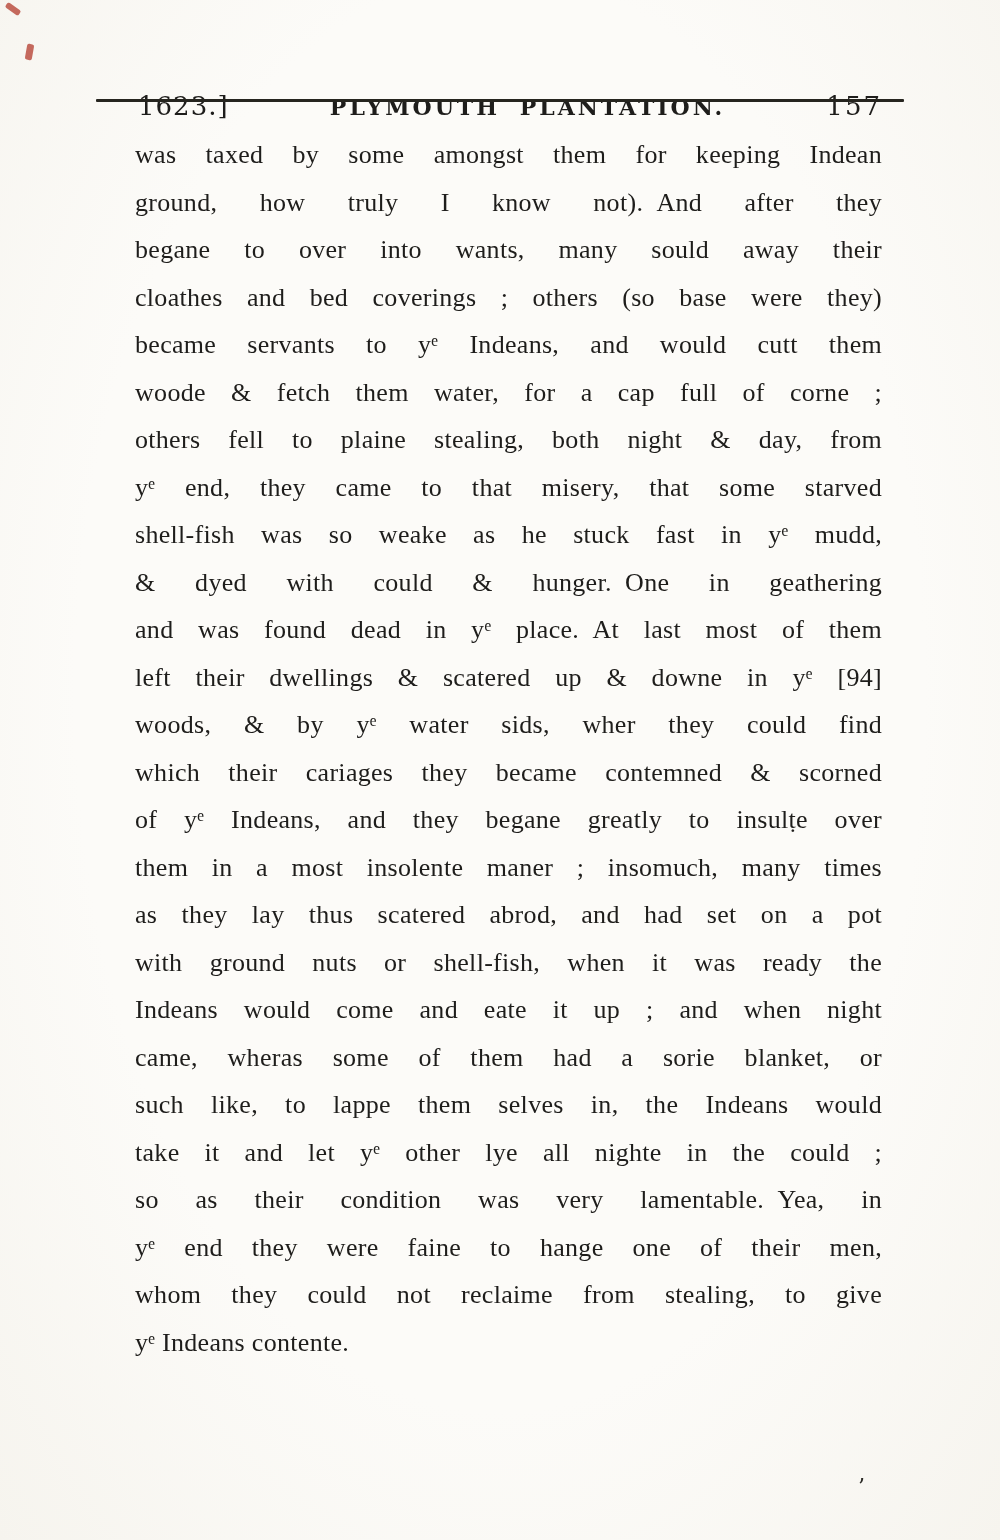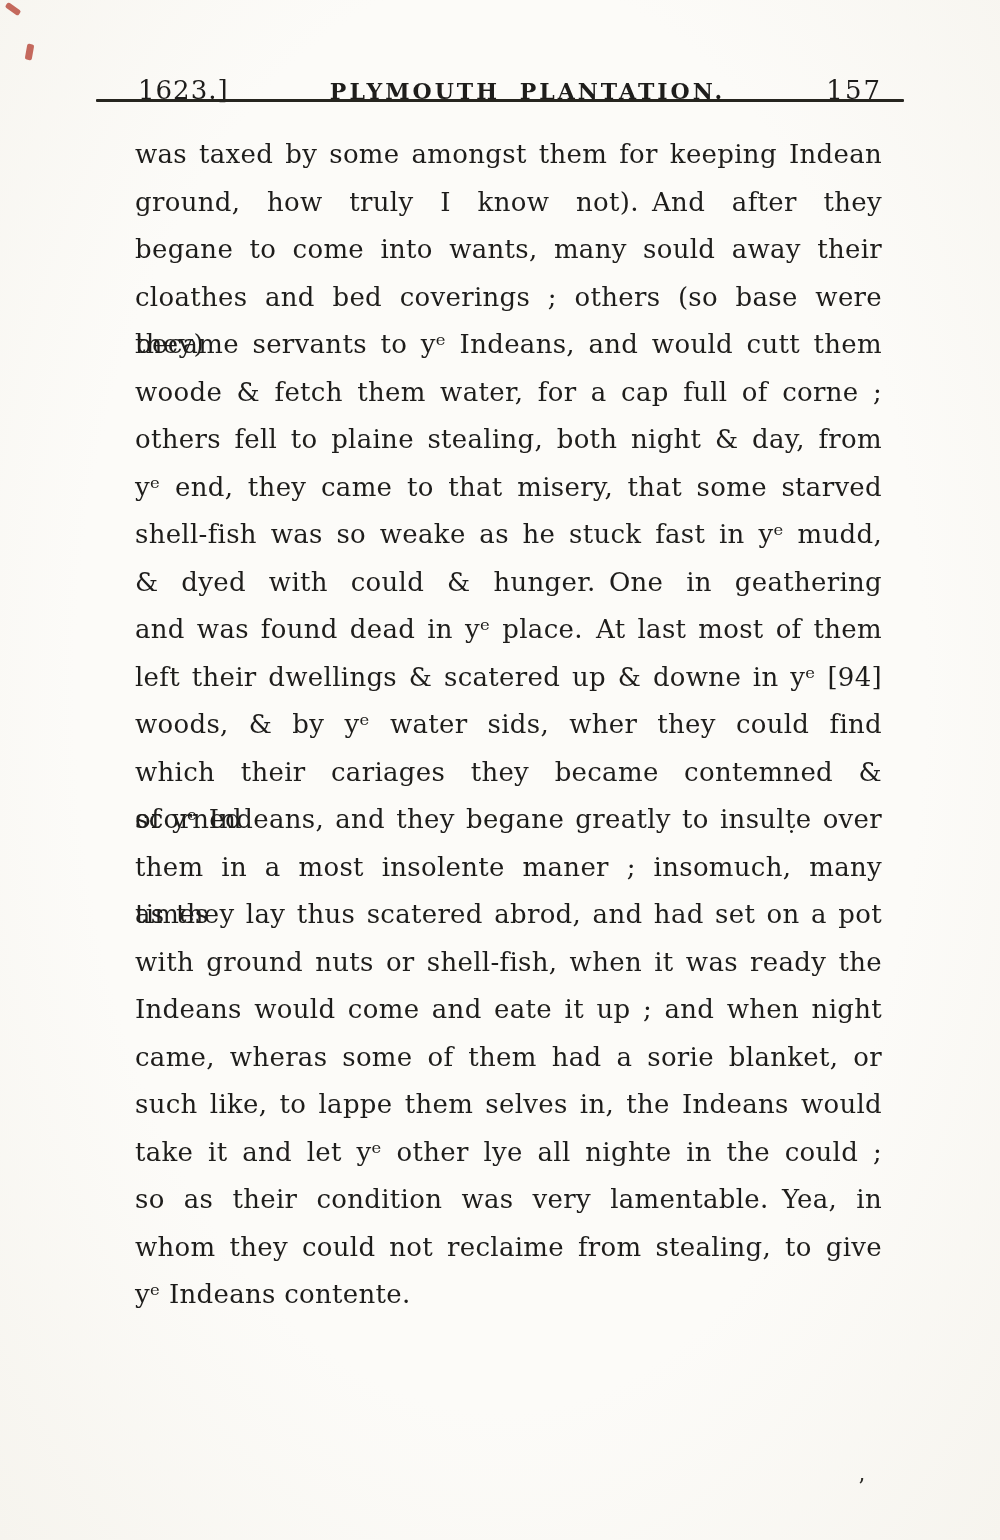--- a/index.html
+++ b/index.html
@@ -13,21 +13,21 @@
   .page {
     position: relative;
     width: 1000px;
     height: 1540px;
     background: radial-gradient(ellipse at 50% 45%, #fcfbf8 60%, #f6f4ee 100%);
     color: #1e1d1b;
     font-family: "DejaVu Serif", "Liberation Serif", serif;
   }
   .header {
     position: absolute;
-    top: 38px;
+    top: 54px;
     left: 138px;
     width: 744px;
     display: flex;
     align-items: baseline;
   }
   .header .year {
     font-size: 26px;
     letter-spacing: 1px;
     white-space: nowrap;
   }
@@ -61,20 +61,21 @@
     left: 135px;
     width: 747px;
     font-size: 26px;
   }
   .body-text .line {
     line-height: 47.5px;
     height: 47.5px;
     text-align: justify;
     text-align-last: justify;
     letter-spacing: 0.3px;
+    font-family: Liberation Serif, serif;
   }
   .body-text .line.last {
     text-align-last: left;
   }
   .footer-mark {
     position: absolute;
     top: 1474px;
     left: 858px;
     font-size: 22px;
     color: #2a2925;
@@ -100,40 +101,41 @@
     <span class="year">1623.]</span>
     <span class="title">PLYMOUTH PLANTATION.</span>
     <span class="pagenum">157</span>
   </div>
 
   <div class="rule"></div>
 
   <div class="body-text">
       <div class="line">was taxed by some amongst them for keeping Indean</div>
       <div class="line">ground, how truly I know not). And after they</div>
-      <div class="line">begane to come into wants, many sould away their</div>
+      <div class="line">begane to over into wants, many sould away their</div>
       <div class="line">cloathes and bed coverings ; others (so base were they)</div>
       <div class="line">became servants to yᵉ Indeans, and would cutt them</div>
       <div class="line">woode &amp; fetch them water, for a cap full of corne ;</div>
       <div class="line">others fell to plaine stealing, both night &amp; day, from</div>
       <div class="line">yᵉ end, they came to that misery, that some starved</div>
       <div class="line">shell-fish was so weake as he stuck fast in yᵉ mudd,</div>
       <div class="line">&amp; dyed with could &amp; hunger. One in geathering</div>
       <div class="line">and was found dead in yᵉ place. At last most of them</div>
       <div class="line">left their dwellings &amp; scatered up &amp; downe in yᵉ [94]</div>
       <div class="line">woods, &amp; by yᵉ water sids, wher they could find</div>
       <div class="line">which their cariages they became contemned &amp; scorned</div>
       <div class="line">of yᵉ Indeans, and they begane greatly to insulṭe over</div>
       <div class="line">them in a most insolente maner ; insomuch, many times</div>
       <div class="line">as they lay thus scatered abrod, and had set on a pot</div>
       <div class="line">with ground nuts or shell-fish, when it was ready the</div>
       <div class="line">Indeans would come and eate it up ; and when night</div>
       <div class="line">came, wheras some of them had a sorie blanket, or</div>
       <div class="line">such like, to lappe them selves in, the Indeans would</div>
       <div class="line">take it and let yᵉ other lye all nighte in the could ;</div>
       <div class="line">so as their condition was very lamentable. Yea, in</div>
+      <div class="line">yᵉ end they were faine to hange one of their men,</div>
       <div class="line">whom they could not reclaime from stealing, to give</div>
       <div class="line last">yᵉ Indeans contente.</div>
     </div>
 
   <div class="footer-mark">’</div>
 
 </div>
 
 </body></html>

